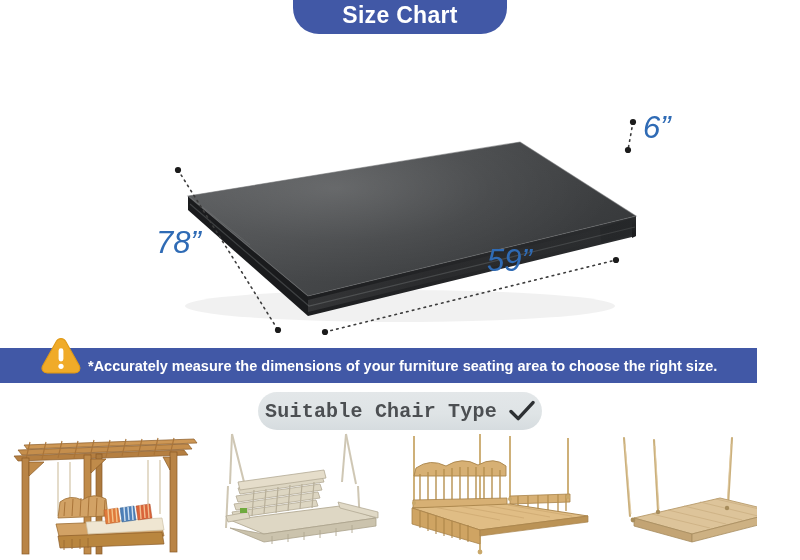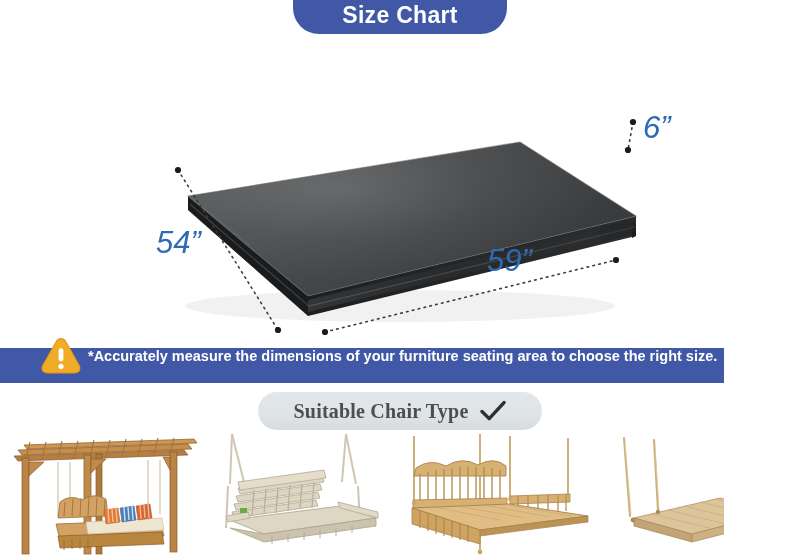--- a/index.html
+++ b/index.html
@@ -3,21 +3,21 @@
 <meta charset="utf-8">
 <style>
   html,body{margin:0;padding:0;}
   body{
     width:800px;height:560px;
     background:#ffffff;
     font-family:"Liberation Sans", sans-serif;
     overflow:hidden;
     position:relative;
   }
-  #root{position:relative;width:724px;height:560px;overflow:hidden;background:#fff;}
+  #root{position:relative;width:724px;height:560px;overflow:hidden;background:#fff;padding-left:33px;}
 
   
   .header-banner{
     position:absolute;left:293px;top:-14px;width:214px;height:48px;
     background:#4158a6;
     border-radius:0 0 26px 26px;
     display:flex;align-items:flex-end;justify-content:center;
     box-sizing:border-box;padding-bottom:5px;
   }
   .header-banner .title{
@@ -37,38 +37,38 @@
   .dim-75{left:487px;top:243px;font-size:31px;}
   .dim-6{left:643px;top:110px;font-size:31px;}
 
   
   .warn-bar{
     position:absolute;left:0;top:348px;width:800px;height:35px;
     background:#4158a6;
   }
   .warn-text{
     position:absolute;left:88px;top:348px;height:35px;
-    display:flex;align-items:flex-start;
+    display:flex;align-items:center;
     color:#ffffff;font-size:14.5px;font-weight:bold;
     font-family:"Liberation Sans", sans-serif;white-space:nowrap;
   }
   .warn-icon{
     position:absolute;left:40px;top:336px;width:42px;height:40px;
   }
 
   
   .pill{
     position:absolute;left:258px;top:392px;width:284px;height:38px;
     background:linear-gradient(180deg,#e3e7e9 0%,#dfe4e6 55%,#d6dcdf 100%);
     border-radius:19px;
     display:flex;align-items:center;justify-content:center;gap:12px;
   }
   .pill .pill-label{
     color:#4c4f52;font-size:20px;font-weight:bold;letter-spacing:.2px;
-    font-family:Liberation Serif, serif;white-space:nowrap;text-align:center;
+    font-family:Liberation Mono, monospace;white-space:nowrap;text-align:center;
   }
   .pill .check{width:26px;height:22px;flex:0 0 auto;}
 
   
   .photos{
     position:absolute;left:0;top:432px;width:800px;height:128px;
     display:flex;
   }
   .photo{position:relative;height:128px;flex:1 1 0;overflow:hidden;background:#fff;}
   .photo svg{display:block;width:100%;height:100%;}
@@ -148,21 +148,21 @@
       <circle cx="616" cy="222" r="3.1" fill="#1b1b1b"></circle>
 
       <g stroke="#3c3c3c" stroke-width="1.6" stroke-dasharray="1.6 4.4" stroke-linecap="round" fill="none">
         <line x1="633" y1="84" x2="628" y2="112"></line>
       </g>
       <circle cx="633" cy="84" r="3.1" fill="#1b1b1b"></circle>
       <circle cx="628" cy="112" r="3.1" fill="#1b1b1b"></circle>
     </svg>
   </div>
 
-  <span class="dimlabel dim-54">54”</span>
+  <span class="dimlabel dim-54">78”</span>
   <span class="dimlabel dim-75">59”</span>
   <span class="dimlabel dim-6">6”</span>
 
   <div class="warn-bar"></div>
 
   <div class="warn-icon">
     <svg width="42" height="40" viewBox="0 0 42 40" xmlns="http://www.w3.org/2000/svg">
       <path d="M21 2.6 C23.0 2.6 24.6 3.6 25.6 5.3 L39.2 29.6 C40.2 31.4 40.3 33.2 39.3 34.7
                C38.4 36.1 36.8 36.9 34.7 36.9 L7.3 36.9 C5.2 36.9 3.6 36.1 2.7 34.7
                C1.7 33.2 1.8 31.4 2.8 29.6 L16.4 5.3 C17.4 3.6 19.0 2.6 21 2.6 Z" fill="#f0ab29" stroke="#e09a17" stroke-width="1.1"></path>

